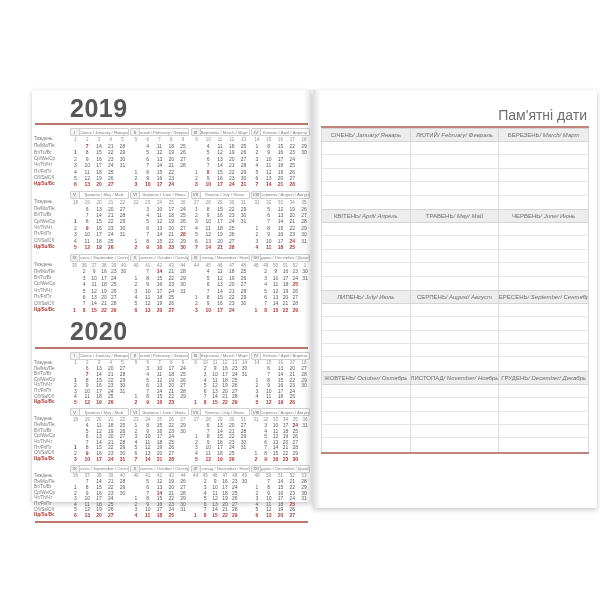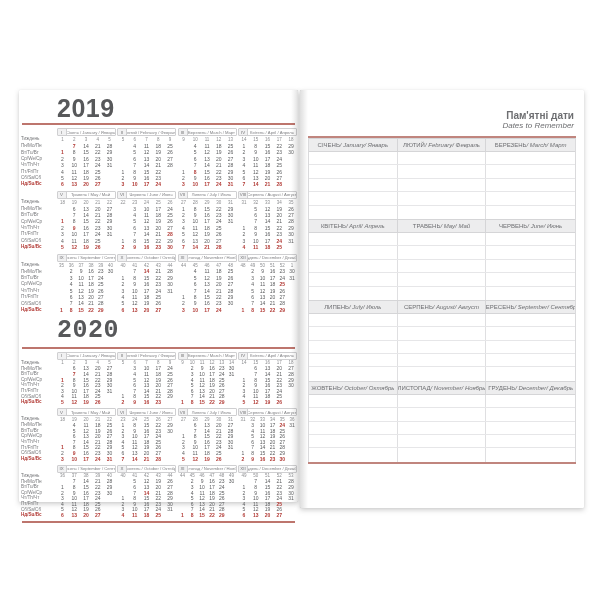--- a/index.html
+++ b/index.html
@@ -1,19 +1,19 @@
 <!DOCTYPE html>
 <html><head>
 <meta charset="utf-8">
 <style>
   * { box-sizing: border-box; margin: 0; padding: 0; -webkit-text-size-adjust: none; }
   html,body { width:600px; height:600px; background:#ffffff; font-family:"Liberation Sans", sans-serif; }
   .stage { position:relative; width:600px; height:600px; background:#ffffff; overflow:hidden; }
 
-  .spread { position:absolute; left:19px; top:90px; display:flex; }
+  .spread { position:absolute; left:32px; top:90px; display:flex; }
 
   .page { background:#ffffff; position:relative; box-shadow:0 2px 5px rgba(110,110,110,.35), 0 0 1px rgba(0,0,0,.15); }
   .page-left  { width:279px; height:412px; padding:3px 2px 0 2px; border-radius:1px; }
   .page-right { width:284px; height:418px; margin-left:2px; border-radius:1px; }
   .page-left::after  { content:""; position:absolute; top:0; bottom:0; right:0; width:7px;
                        background:linear-gradient(to left, rgba(0,0,0,.10), rgba(0,0,0,0)); }
   .page-right::before{ content:""; position:absolute; top:0; bottom:0; left:0; width:8px;
                        background:linear-gradient(to right, rgba(0,0,0,.13), rgba(0,0,0,0)); }
 
   
@@ -34,25 +34,25 @@
   .m-name  { flex:1; font-size:4.2px; color:#808184; display:flex; align-items:center; justify-content:center;
              white-space:nowrap; overflow:hidden; }
   .m-weeks { display:grid; height:var(--weekh); font-size:4.5px; color:#8d8e91; align-items:center; }
   .m-weeks div { text-align:center; }
   .m-daysrow { display:grid; height:var(--rowh); font-size:5px; color:#5b5c5e; align-items:center; }
   .m-daysrow div { text-align:center; line-height:1; }
   .m-daysrow div.red { color:#b23b36; font-weight:bold; }
 
   .year-2019 { --headh:8px; --weekh:7px; --rowh:6.4px; }
   .year-2020 { --headh:8px; --weekh:6.4px; --rowh:5.6px; }
-  .year-2020 .year-title { margin-top:5px;font-family:Liberation Mono, monospace; }
+  .year-2020 .year-title { margin-top:5px; }
 
   
   .rp-titles { text-align:right; padding:20px 10px 0 0; color:#6d6e71; }
-  .rp-t1 { font-size:10px;  font-weight:bold; line-height:11px; }
+  .rp-t1 { font-size:14px;  font-weight:normal; line-height:11px; }
   .rp-t2 { font-size:8px;  font-style:italic; line-height:10px; }
   .rp-t3 { font-size:8px;  font-style:italic; line-height:10px; }
   .rp-rule { height:2px; background:#c0857e; margin:5px 8px 0 8px; }
   .rp-table { margin:0 8px; border-left:1px solid #dadadc; border-right:1px solid #dadadc; }
   .rp-head { display:grid; grid-template-columns:repeat(3,1fr); background:#ededee;
              border-top:1px solid #d5d5d7; border-bottom:1px solid #d5d5d7; height:14px; }
   .rp-head-cell { font-size:6px; color:#6d6e71; display:flex; align-items:center; justify-content:center;
                   border-right:1px solid #d5d5d7; white-space:nowrap; overflow:hidden; }
   .rp-head-cell:last-child { border-right:none; }
   .rp-head-cell .lat { font-style:italic; }
@@ -1683,21 +1683,20 @@
               </div>
             </div>
             <div class="rule"></div>
           </div>
         </div>
     </div>
 
     <div class="page page-right">
       <div class="rp-titles">
         <div class="rp-t1">Пам'ятні дати</div>
-        <div class="rp-t2">Dates to Remember</div>
       </div>
       <div class="rp-rule"></div>
       <div class="rp-table">
           <div class="rp-sec">
             <div class="rp-head">
               <div class="rp-head-cell">
                 <span>СІЧЕНЬ</span>
                 <span class="lat"> / January</span>
                 <span class="lat"> / Январь</span>
               </div>

